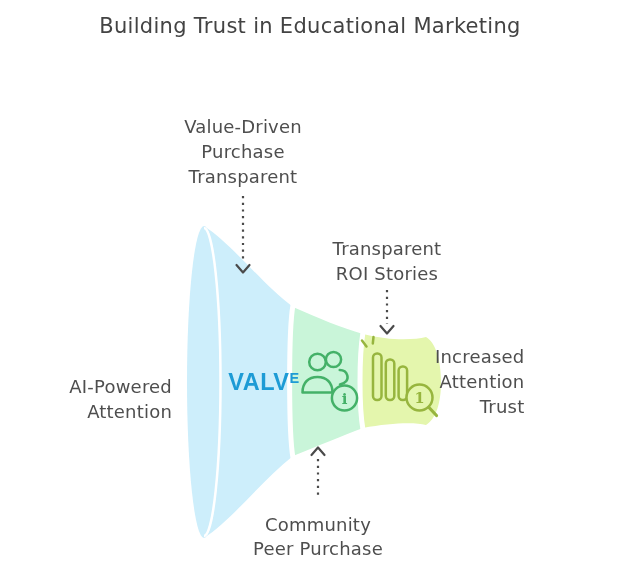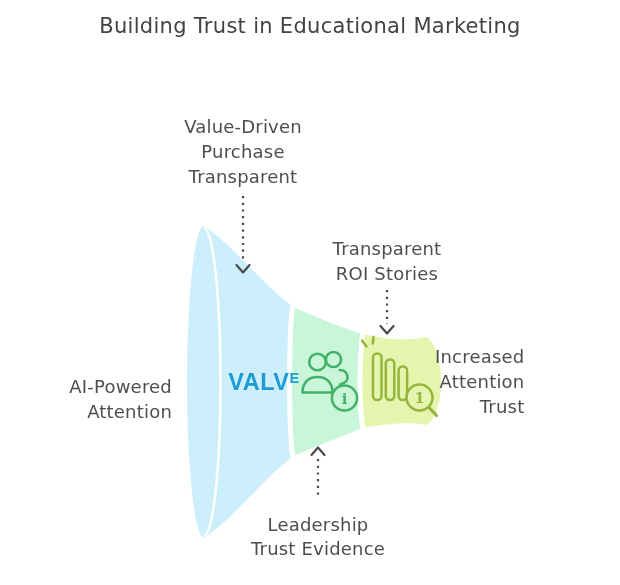--- a/index.html
+++ b/index.html
@@ -106,17 +106,17 @@
     <span>Attention</span>
   </div>
 
   <div class="lbl lbl-right" style="color: rgb(78, 78, 78);">
     <span>Increased</span>
     <span>Attention</span>
     <span>Trust</span>
   </div>
 
   <div class="lbl lbl-bottom" style="color: rgb(78, 78, 78);">
-    <span>Leadership</span>
-    <span>Trust Evidence</span>
+    <span>Community</span>
+    <span>Peer Purchase</span>
   </div>
 
 </div>
 
 </body></html>

